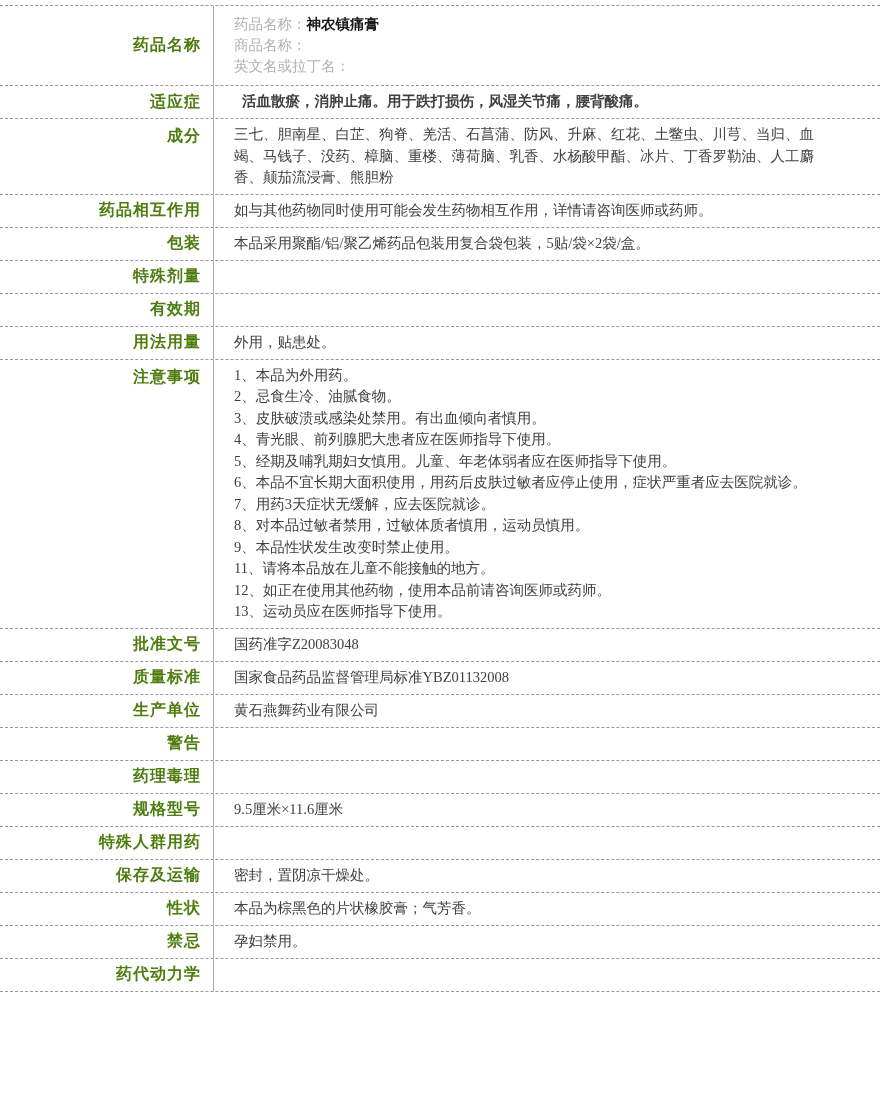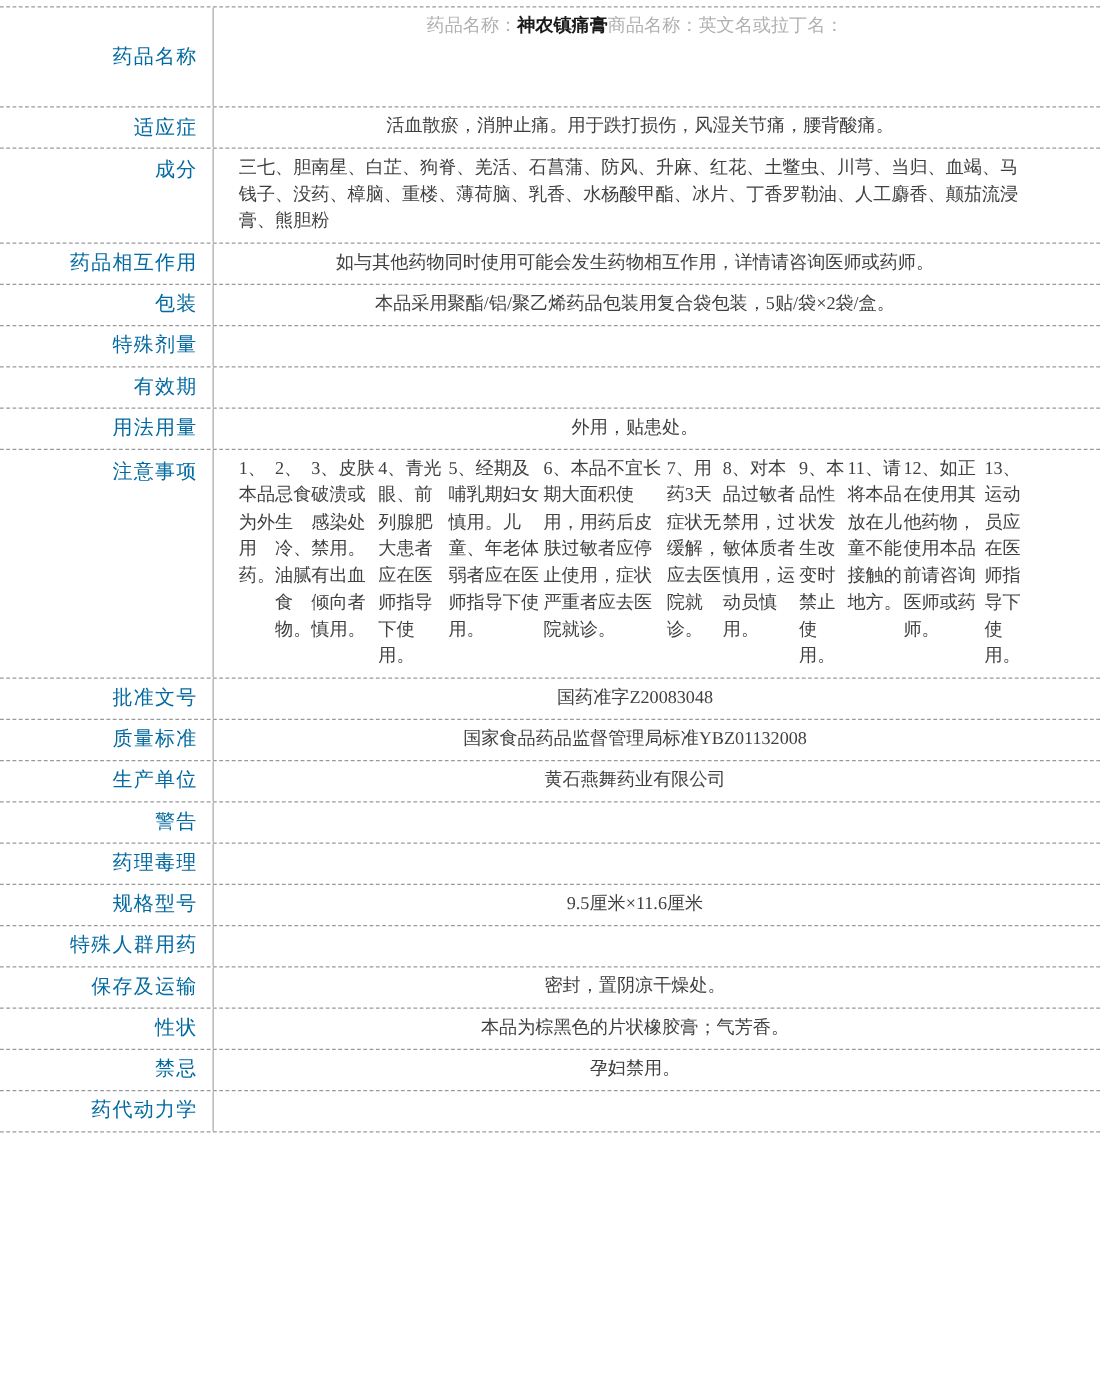--- a/index.html
+++ b/index.html
@@ -17,51 +17,51 @@
     margin-top: 5px;
     border-top: 1px dashed #999999;
   }
   .row {
     display: flex;
     border-bottom: 1px dashed #999999;
     min-height: 33px;
     box-sizing: border-box;
   }
   .label-cell {
-    width: 171px;
+    width: 214px;
     box-sizing: border-box;
     border-right: 1px solid #aaaaaa;
     display: flex;
     align-items: center;
     justify-content: flex-end;
     padding-right: 12px;
     font-family: "Liberation Sans", "DejaVu Sans", sans-serif;
-    font-weight: normal;
+    font-weight: bold;
     font-size: 16px;
     letter-spacing: 1px;
-    color: #0369a1;
+    color: #4d7c0f;
   }
   .content-cell {
     flex: 1;
     box-sizing: border-box;
     padding: 5px 55px 5px 20px;
     display: flex;
-    flex-direction: row;
+    flex-direction: column;
     justify-content: center;
     font-size: 14.5px;
     line-height: 21.5px;
     color: #404040;
   }
   .row-drug-name { height: 80px; }
   .name-line { line-height: 21px; }
   .muted { color: #b0b0b0; }
   .name-value { color: #1a1a1a; font-weight: bold; }
   .v-top .label-cell { align-items: flex-start; padding-top: 7px; }
   .v-top .content-cell { justify-content: flex-end; }
-  .indent { text-indent: 8px; }
+  .indent { text-indent: 8px; font-weight: bold; }
 </style>
 </head>
 <body>
 
 <div class="info-table">
 
   <div class="row row-drug-name">
     <div class="label-cell">药品名称</div>
     <div class="content-cell">
       <div class="name-line"><span class="muted">药品名称：</span><span class="name-value">神农镇痛膏</span></div>

